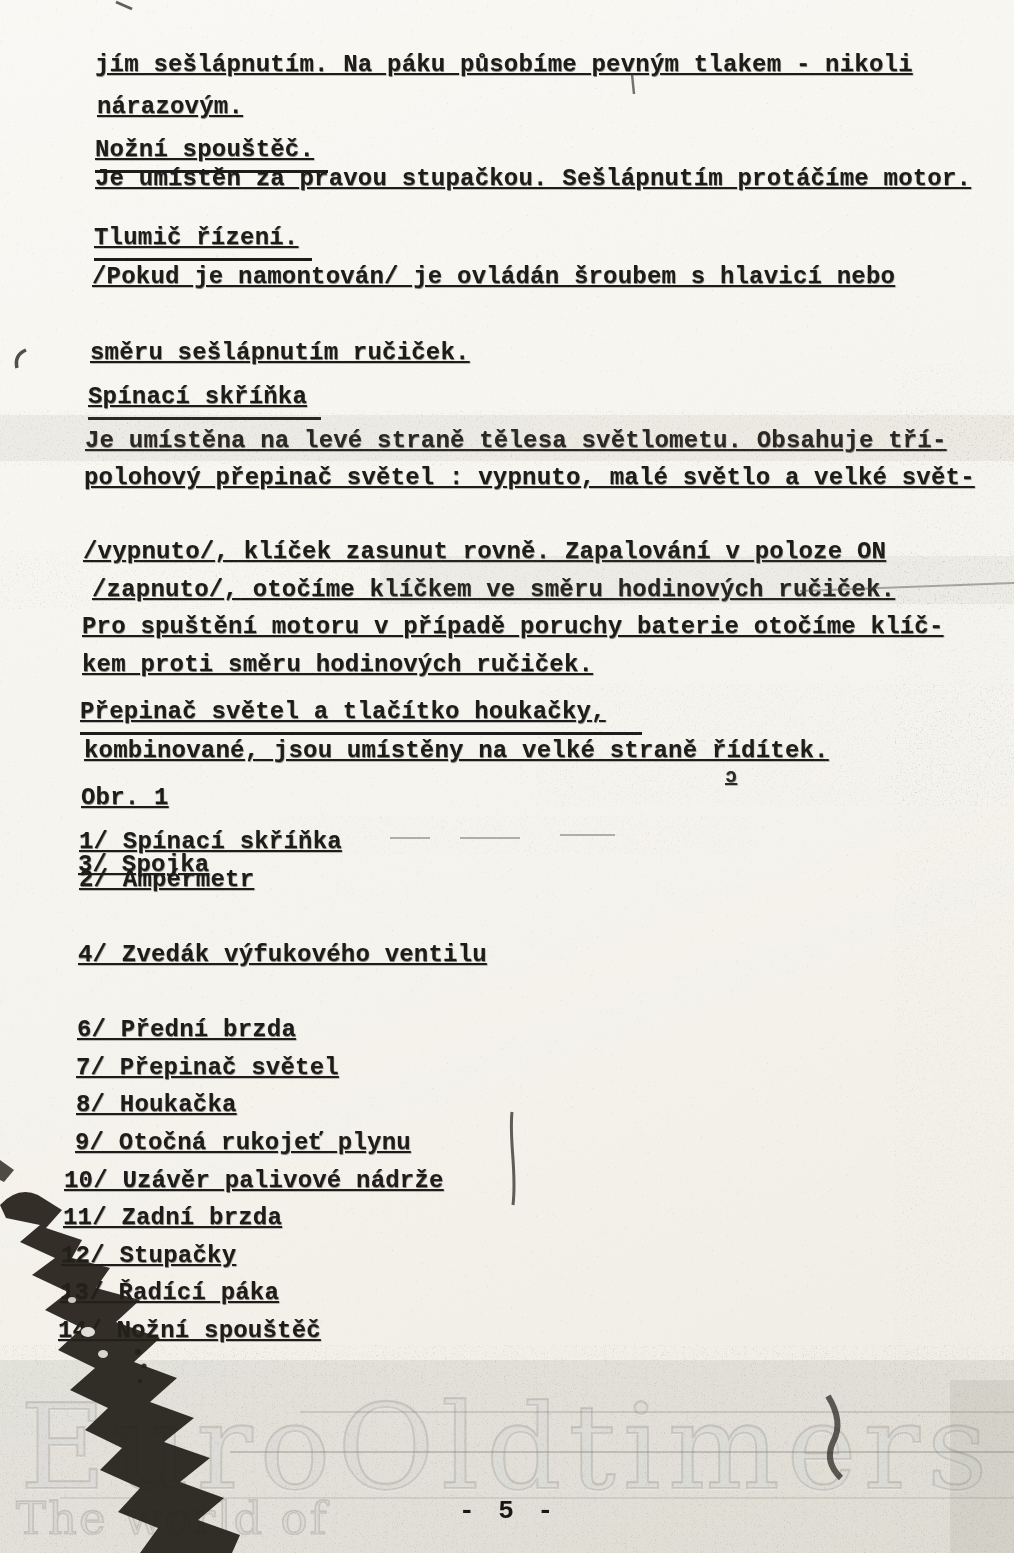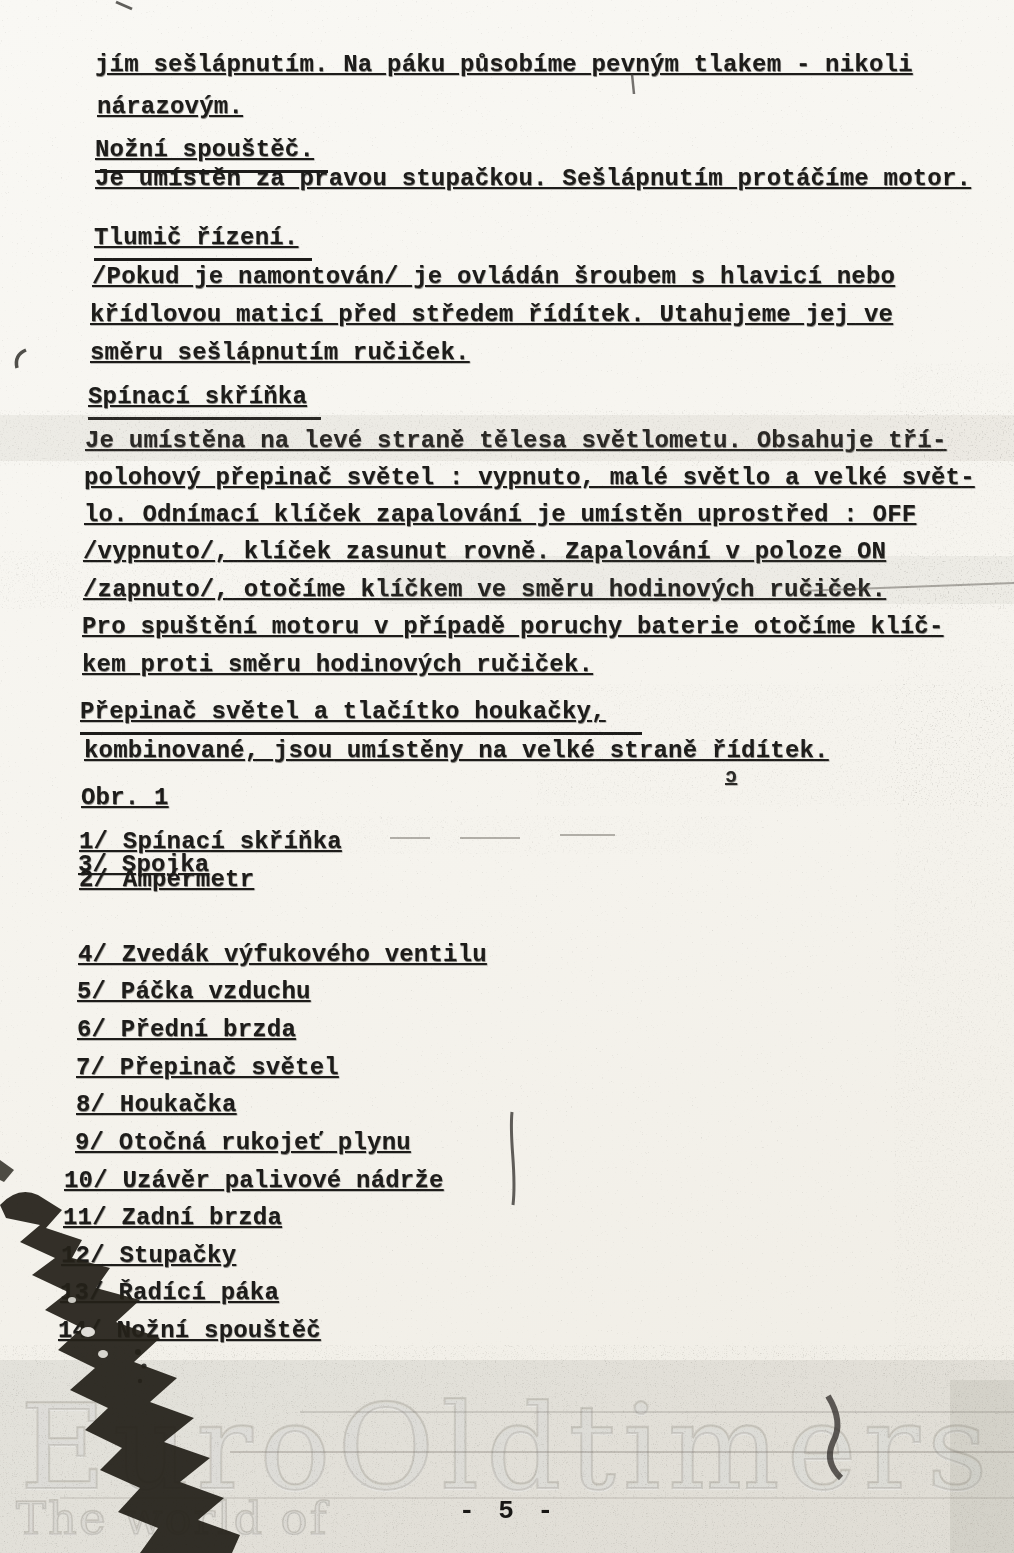--- a/index.html
+++ b/index.html
@@ -63,41 +63,38 @@
   <div class="wm-sub">The world of</div>
 
   <div class="tl" style="left:95px;top:50px">jím sešlápnutím. Na páku působíme pevným tlakem - nikoli</div>
   <div class="tl" style="left:97px;top:92px">nárazovým.</div>
 
   <div class="tl heading" style="left:95px;top:135px">Nožní spouštěč.</div>
   <div class="tl" style="left:95px;top:164px">Je umístěn za pravou stupačkou. Sešlápnutím protáčíme motor.</div>
 
   <div class="tl heading" style="left:94px;top:223px">Tlumič řízení.</div>
   <div class="tl" style="left:92px;top:262px">/Pokud je namontován/ je ovládán šroubem s hlavicí nebo</div>
-  <div class="tl" style="left:90px;top:300px">křídlovou maticí před středem řídítek. Utahujeme jej ve</div>
   <div class="tl" style="left:90px;top:338px">směru sešlápnutím ručiček.</div>
 
   <div class="tl heading" style="left:88px;top:382px">Spínací skříňka</div>
   <div class="tl" style="left:85px;top:426px">Je umístěna na levé straně tělesa světlometu. Obsahuje tří-</div>
   <div class="tl" style="left:84px;top:463px">polohový přepinač světel : vypnuto, malé světlo a velké svět-</div>
-  <div class="tl" style="left:84px;top:500px">lo. Odnímací klíček zapalování je umístěn uprostřed : OFF</div>
   <div class="tl" style="left:83px;top:537px">/vypnuto/, klíček zasunut rovně. Zapalování v poloze ON</div>
-  <div class="tl" style="left:83px;top:575px">/zapnuto/, otočíme klíčkem ve směru hodinových ručiček.</div>
+  <div class="tl" style="left:92px;top:575px">/zapnuto/, otočíme klíčkem ve směru hodinových ručiček.</div>
   <div class="tl" style="left:82px;top:612px">Pro spuštění motoru v případě poruchy baterie otočíme klíč-</div>
   <div class="tl" style="left:82px;top:650px">kem proti směru hodinových ručiček.</div>
 
   <div class="tl heading heading-wide" style="left:80px;top:697px">Přepinač světel a tlačítko houkačky,</div>
   <div class="tl" style="left:84px;top:736px">kombinované, jsou umístěny na velké straně řídítek.</div>
 
   <div class="tl" style="left:81px;top:783px">Obr. 1</div>
   <div class="tl" style="left:79px;top:827px">1/ Spínací skříňka</div>
   <div class="tl" style="left:79px;top:865px">2/ Ampérmetr</div>
   <div class="tl" style="left:78px;top:850px">3/ Spojka</div>
   <div class="tl" style="left:78px;top:940px">4/ Zvedák výfukového ventilu</div>
-  <div class="tl" style="left:77px;top:977px">5/ Páčka vzduchu</div>
   <div class="tl" style="left:77px;top:1015px">6/ Přední brzda</div>
   <div class="tl" style="left:76px;top:1053px">7/ Přepinač světel</div>
   <div class="tl" style="left:76px;top:1090px">8/ Houkačka</div>
   <div class="tl" style="left:75px;top:1128px">9/ Otočná rukojeť plynu</div>
   <div class="tl" style="left:64px;top:1166px">10/ Uzávěr palivové nádrže</div>
   <div class="tl" style="left:63px;top:1203px">11/ Zadní brzda</div>
   <div class="tl" style="left:61px;top:1241px">12/ Stupačky</div>
   <div class="tl" style="left:60px;top:1278px">13/ Řadící páka</div>
   <div class="tl" style="left:58px;top:1316px">14/ Nožní spouštěč</div>
 

